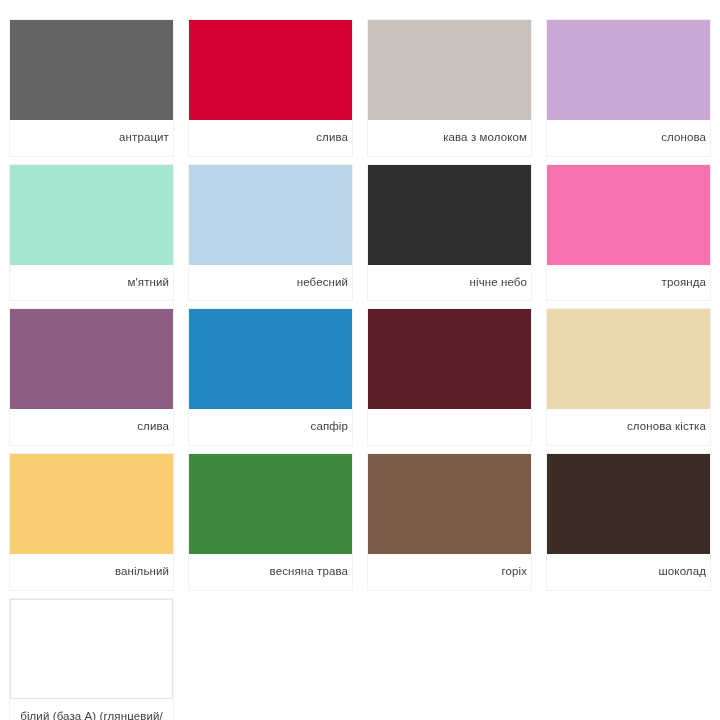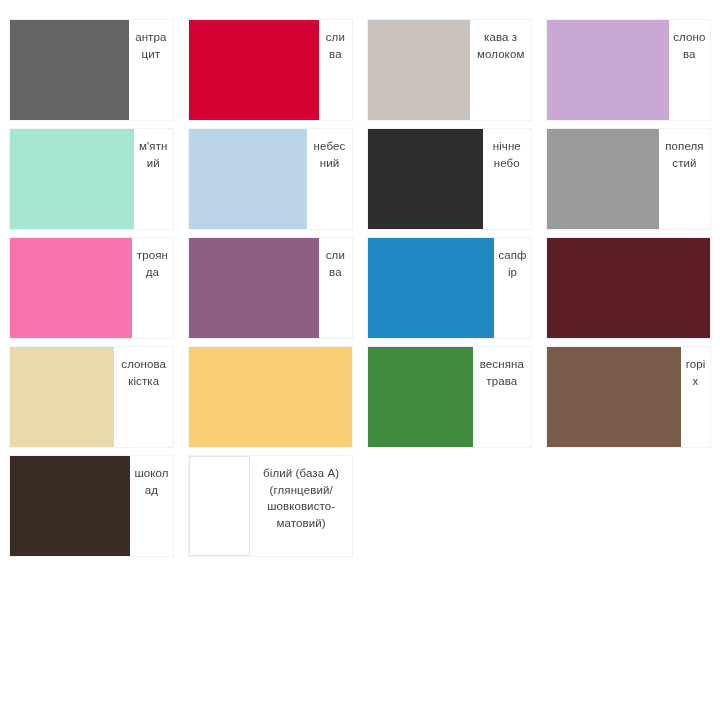--- a/index.html
+++ b/index.html
@@ -22,22 +22,22 @@
     display: grid;
     grid-template-columns: repeat(4, 1fr);
     column-gap: 16px;
     row-gap: 9px;
     align-content: start;
   }
 
   .swatch-card {
     background: #ffffff;
     display: flex;
-    flex-direction: row;
-    align-items: flex-start;
+    flex-direction: column;
+    align-items: flex-end;
     box-shadow: 0 0 0 1px #f2f2f2;
   }
 
   .swatch-chip {
     width: 100%;
     height: 100px;
     display: block;
   }
 
   .swatch-chip.outlined {
@@ -85,44 +85,41 @@
     </div>
     <div class="swatch-card">
       <div class="swatch-chip" style="background-color: rgb(186, 213, 232);"></div>
       <div class="swatch-label">небесний</div>
     </div>
     <div class="swatch-card">
       <div class="swatch-chip" style="background-color: rgb(46, 46, 46);"></div>
       <div class="swatch-label">нічне небо</div>
     </div>
     <div class="swatch-card">
-      <div class="swatch-chip" style="background-color: rgb(154, 154, 154);"></div>
-      <div class="swatch-label">попелястий</div>
-    </div>
-    <div class="swatch-card">
       <div class="swatch-chip" style="background-color: rgb(247, 115, 176);"></div>
       <div class="swatch-label">троянда</div>
     </div>
     <div class="swatch-card">
       <div class="swatch-chip" style="background-color: rgb(142, 94, 130);"></div>
       <div class="swatch-label">слива</div>
     </div>
     <div class="swatch-card">
       <div class="swatch-chip" style="background-color: rgb(34, 136, 196);"></div>
       <div class="swatch-label">сапфір</div>
     </div>
     <div class="swatch-card">
       <div class="swatch-chip" style="background-color: rgb(93, 31, 38);"></div>
     </div>
     <div class="swatch-card">
       <div class="swatch-chip" style="background-color: rgb(235, 217, 174);"></div>
       <div class="swatch-label">слонова кістка</div>
     </div>
     <div class="swatch-card">
       <div class="swatch-chip" style="background-color: rgb(249, 206, 114);"></div>
+      <div class="swatch-label">ванільний</div>
     </div>
     <div class="swatch-card">
       <div class="swatch-chip" style="background-color: rgb(63, 138, 63);"></div>
       <div class="swatch-label">весняна трава</div>
     </div>
     <div class="swatch-card">
       <div class="swatch-chip" style="background-color: rgb(122, 91, 73);"></div>
       <div class="swatch-label">горіх</div>
     </div>
     <div class="swatch-card">

